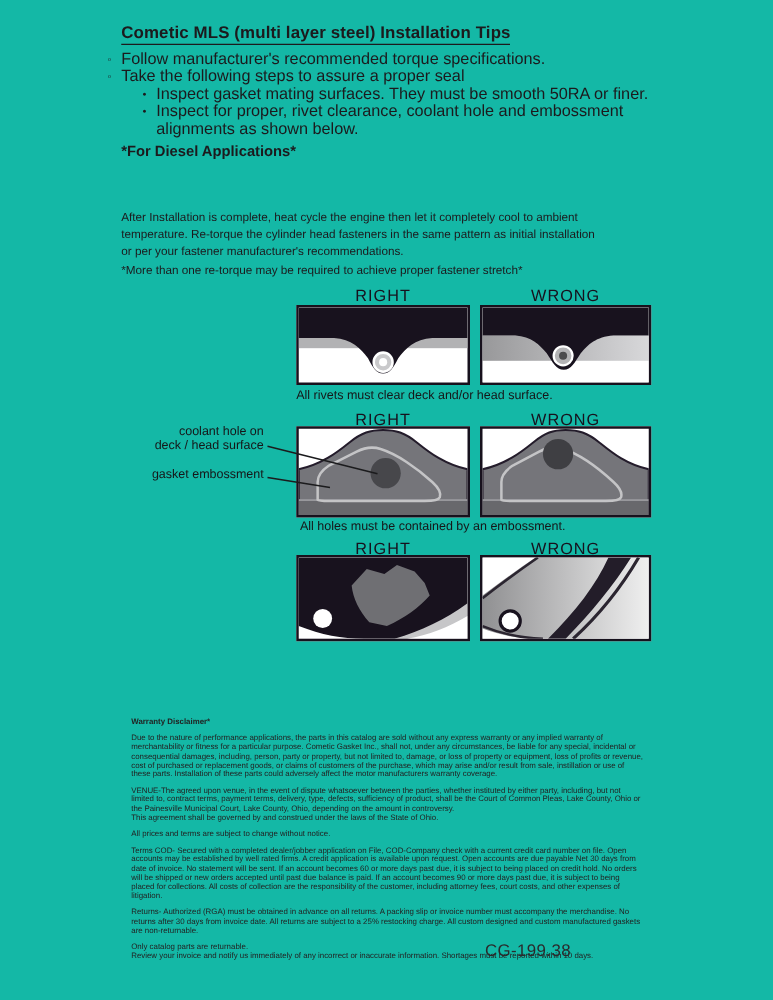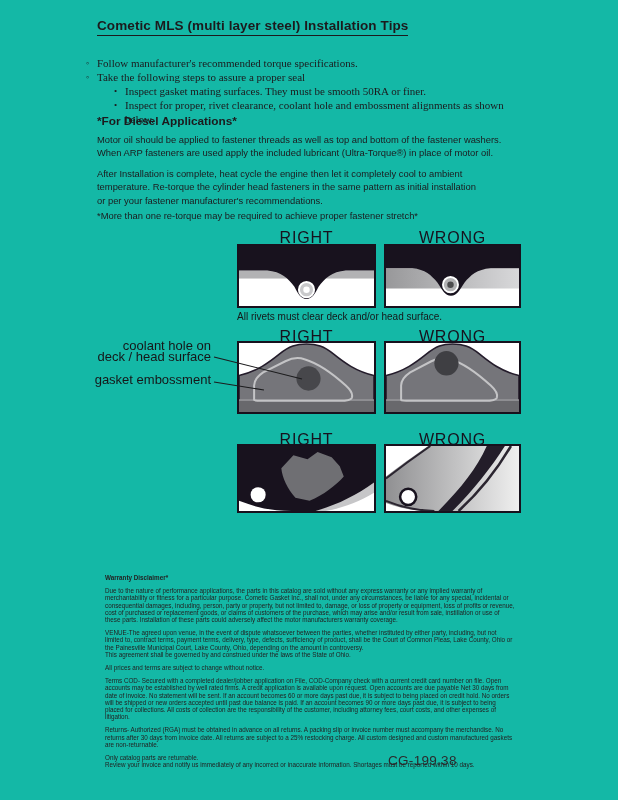--- a/index.html
+++ b/index.html
@@ -1,36 +1,36 @@
 <!DOCTYPE html>
 <html><head>
 <meta charset="utf-8">
 <style>
   html,body{margin:0;padding:0;background:#ffffff;}
   .page{position:relative;width:618px;height:800px;background:#14b8a6;overflow:hidden;
         font-family:"Liberation Sans","DejaVu Sans",sans-serif;color:#1c1a1d;padding-left:18px;}
   .abs{position:absolute;}
   .title{left:97px;top:18px;font-size:13.5px;font-weight:bold;letter-spacing:.1px;
          border-bottom:1.6px solid #1c1a1d;padding-bottom:2px;}
-  .bullets{left:86px;top:56px;width:436px;font-size:11px;line-height:14px;font-family:Liberation Serif, serif;}
+  .bullets{left:86px;top:40px;width:436px;font-size:13px;line-height:14px;}
   .bullets ul{list-style:none;margin:0;padding:0;}
   .bullets li{position:relative;padding-left:11px;}
   .bullets > ul > li::before{content:"◦";position:absolute;left:0;top:0;font-size:9px;}
   .bullets ul ul{margin-left:17px;}
   .bullets ul ul li::before{content:"•";position:absolute;left:0;top:0;font-size:9px;}
   .h-diesel{left:97px;top:114px;font-size:11.8px;font-weight:bold;}
   .body-p{left:97px;width:424px;font-size:9.4px;line-height:13.4px;white-space:pre-line;}
   .p1{top:133px;}
   .p2{top:167px;}
   .note{top:209px;}
-  .dg-label{font-size:16px;letter-spacing:.8px;text-align:center;color:#17111d;}
+  .dg-label{font-size:13px;letter-spacing:.8px;text-align:center;color:#17111d;}
   .dg-box{border:2.5px solid #17111d;background:#fff;box-sizing:border-box;}
   .dg-box svg{display:block;width:100%;height:100%;}
   .caption{font-size:10px;line-height:11.5px;color:#161618;white-space:pre-line;}
-  .ann{width:122px;text-align:right;font-size:13px;line-height:11px;color:#161618;white-space:pre-line;}
+  .ann{width:122px;text-align:right;font-size:10px;line-height:11px;color:#161618;white-space:pre-line;}
   .legal{left:105px;top:574px;width:410px;font-size:6.3px;line-height:7.2px;color:#222;}
   .legal .lp{margin:0 0 6px 0;white-space:pre-line;}
   .legal .lh{font-weight:bold;margin:0 0 6px 0;}
   .pagenum{left:388px;top:753px;font-size:13.5px;color:#2a2a2c;letter-spacing:.3px;}
   .overlay{left:0;top:0;width:618px;height:800px;pointer-events:none;}
 </style>
 </head>
 <body>
 
 <div class="page">
@@ -43,22 +43,20 @@
       <li><span>Take the following steps to assure a proper seal</span>
         <ul>
           <li><span>Inspect gasket mating surfaces.  They must be smooth 50RA or finer.</span></li>
           <li><span>Inspect for proper, rivet clearance, coolant hole and embossment alignments as shown below.</span></li>
         </ul>
       </li>
     </ul>
   </div>
 
   <div class="abs h-diesel">*For Diesel Applications*</div>
-  <div class="abs body-p p1">Motor oil should be applied to fastener threads as well as top and bottom of the fastener washers.
-When ARP fasteners are used apply the included lubricant (Ultra-Torque®) in place of motor oil.</div>
   <div class="abs body-p p2">After Installation is complete, heat cycle the engine then let it completely cool to ambient
 temperature. Re-torque the cylinder head fasteners in the same pattern as initial installation
 or per your fastener manufacturer's recommendations.</div>
   <div class="abs body-p note">*More than one re-torque may be required to achieve proper fastener stretch*</div>
 
   <div class="abs dg-label" style="left:237px;top:229px;width:139px;">RIGHT</div>
   <div class="abs dg-label" style="left:384px;top:229px;width:137px;">WRONG</div>
 
   <div class="abs dg-box" style="left:237px;top:244px;width:139px;height:64px;">
     <svg viewBox="0 0 134 59" preserveAspectRatio="none">
@@ -103,20 +101,21 @@
   </div>
   <div class="abs dg-box" style="left:384px;top:341px;width:137px;height:73px;">
     <svg viewBox="0 0 132 68" preserveAspectRatio="none">
       <path d="M0,68 V32 C18,28 30,19 40,11 C50,3 56,1 66,1 C76,1 83,3 93,11 C103,19 114,28 132,32 V68 Z" fill="#75757a" stroke="#241c2b" stroke-width="1.6"></path>
       <rect x="0" y="55.5" width="132" height="1.6" fill="#98989c"></rect>
       <rect x="0" y="57" width="132" height="11" fill="#68686c"></rect>
       <path d="M15,56 V42 C15,37 18,33 24,29 L45,18 C51,15 58,14 64,16 C77,20 92,31 104,42 C109,46.5 111,51 110,54 C109,56.5 104,57 98,57 H24 C18,57 15.5,56.7 15,56 Z" fill="none" stroke="#c4c4c6" stroke-width="2" stroke-linejoin="round"></path>
       <circle cx="60" cy="20" r="12" fill="#3f3f43"></circle>
     </svg>
   </div>
+  <div class="abs caption" style="left:240px;top:416px;">All holes must be contained by an embossment.</div>
 
   <div class="abs dg-label" style="left:237px;top:431px;width:139px;">RIGHT</div>
   <div class="abs dg-label" style="left:384px;top:431px;width:137px;">WRONG</div>
 
   <div class="abs dg-box" style="left:237px;top:444px;width:139px;height:69px;">
     <svg viewBox="0 0 134 64" preserveAspectRatio="none">
       <rect x="0" y="0" width="134" height="64" fill="#18121e"></rect>
       <path d="M0,54 C18,61 34,64 52,64 H0 Z" fill="#ffffff"></path>
       <path d="M134,36 C116,49 97,58 76,64 H134 Z" fill="#c6c6c8"></path>
       <path d="M134,46 C119,55 103,61 86,64 H134 Z" fill="#ffffff"></path>

